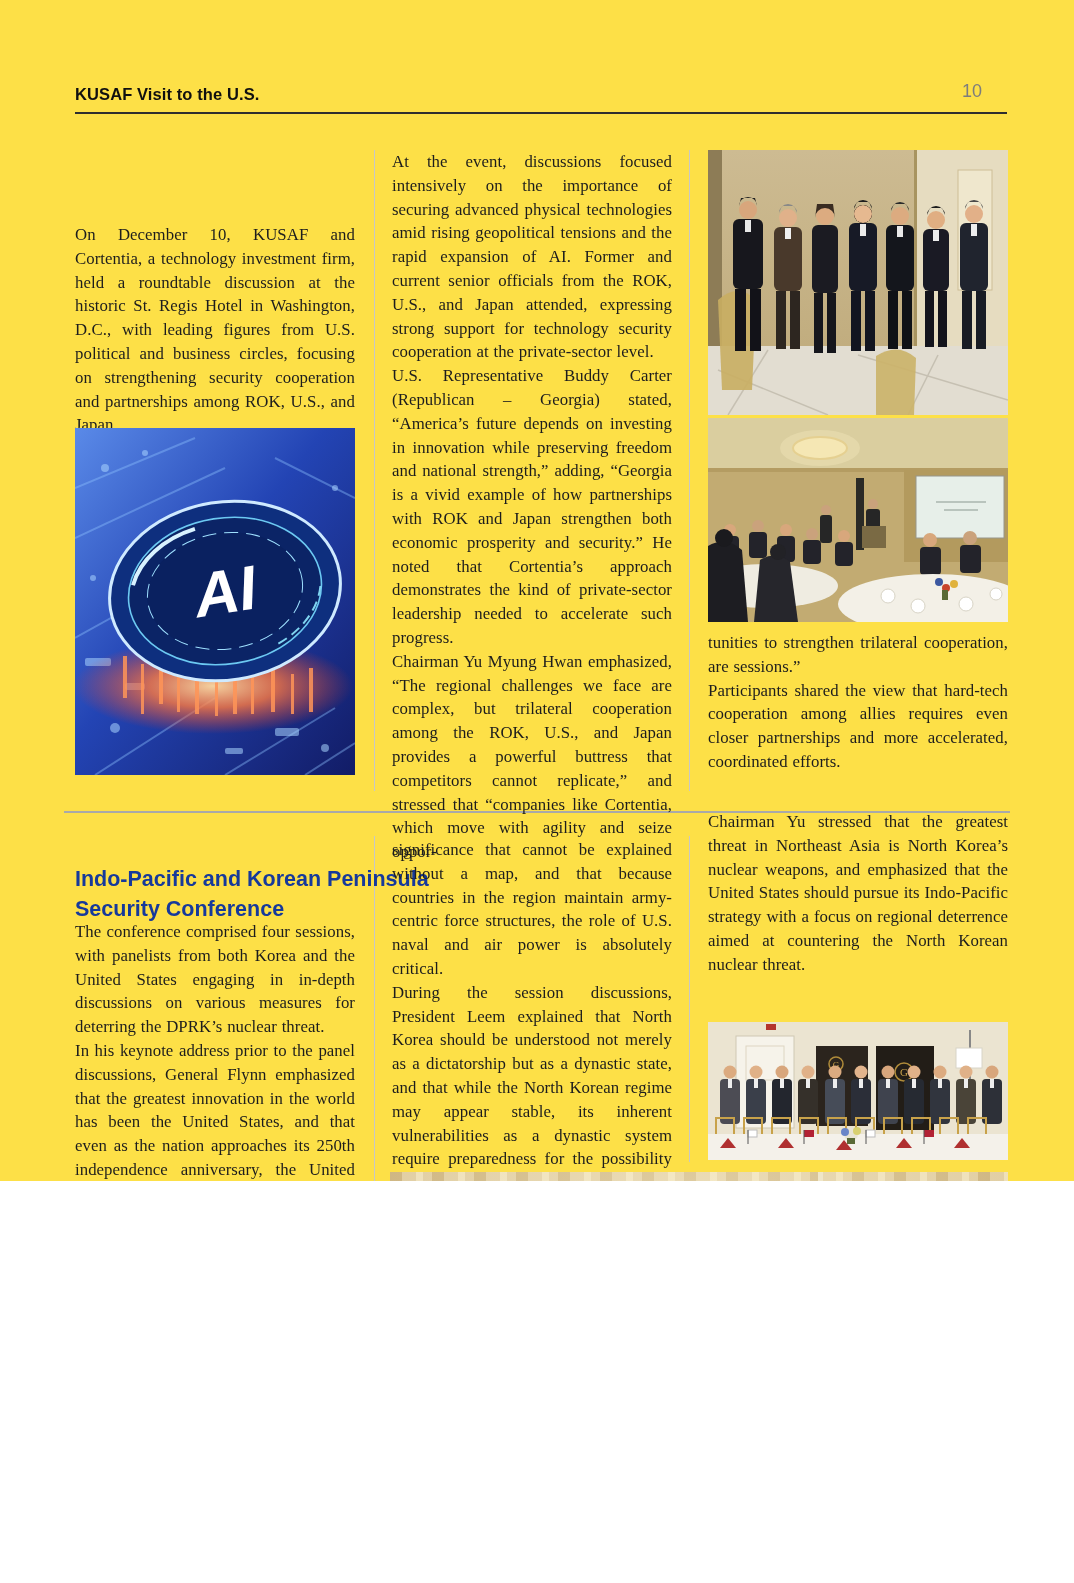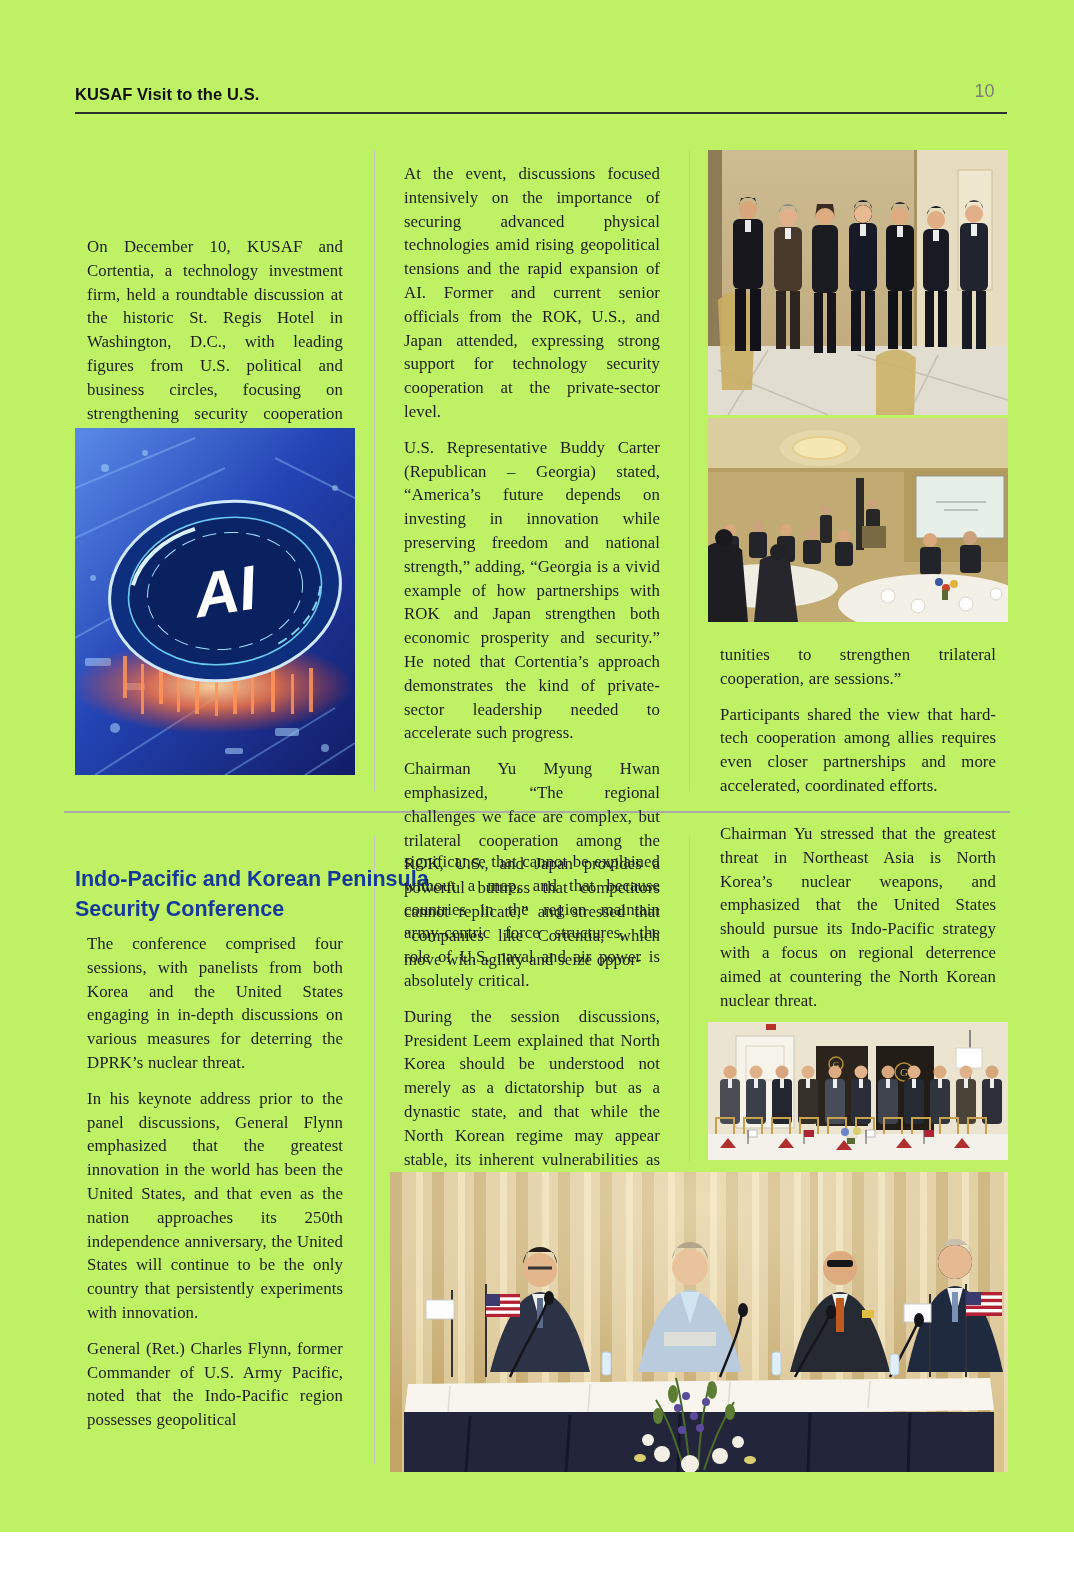--- a/index.html
+++ b/index.html
@@ -1,33 +1,33 @@
 <!DOCTYPE html>
 <html><head>
 <meta charset="utf-8">
 <style>
   html,body{margin:0;padding:0;background:#ffffff;}
-  .page{position:relative;width:1074px;height:1532px;background:#bef264;overflow:hidden;
+  .page{position:relative;width:1074px;height:1181px;background:#fde047;overflow:hidden;
         font-family:"Liberation Serif","DejaVu Serif",serif;color:#1d1d1d;}
   
   .hdr-title{position:absolute;left:75px;top:85px;font-family:"Liberation Sans","DejaVu Sans",sans-serif;
              font-weight:700;font-size:16.5px;color:#101010;letter-spacing:.1px;}
-  .hdr-page{position:absolute;left:962px;top:81px;width:45px;text-align:center;
+  .hdr-page{position:absolute;left:962px;top:81px;width:45px;text-align:left;
             font-family:"Liberation Sans","DejaVu Sans",sans-serif;font-size:18px;color:#7d7d7d;}
   .hdr-rule{position:absolute;left:75px;top:112px;width:932px;height:2px;background:#2e2e2e;}
   
   .vsep{position:absolute;width:1px;background:#c7c7c7;}
   .hsep{position:absolute;left:64px;top:811px;width:946px;height:2px;background:#a9a9a9;}
   
   .sec-title{position:absolute;margin:0;font-family:"Liberation Sans","DejaVu Sans",sans-serif;
              font-weight:700;font-size:21.5px;line-height:30px;color:#16399B;}
   
   .col{position:absolute;width:280px;text-align:justify;font-size:16.8px;line-height:23.8px;
        letter-spacing:.05px;word-spacing:.5px;}
-  .col p{margin:12px;}
+  .col p{margin:0;}
   .colw{width:300px;}
   
   .photo{position:absolute;overflow:hidden;box-shadow:0 0 0 1px rgba(0,0,0,.07) inset;}
   .photo svg{display:block;}
 </style>
 </head>
 <body>
 
 <div class="page">
 

